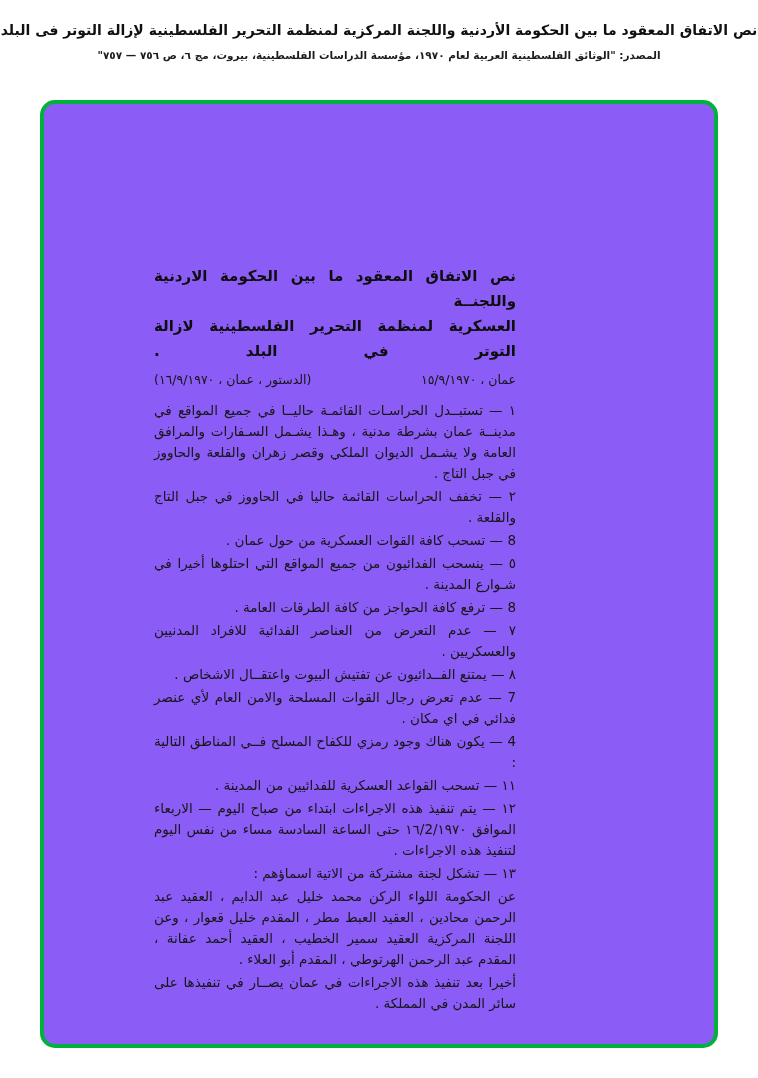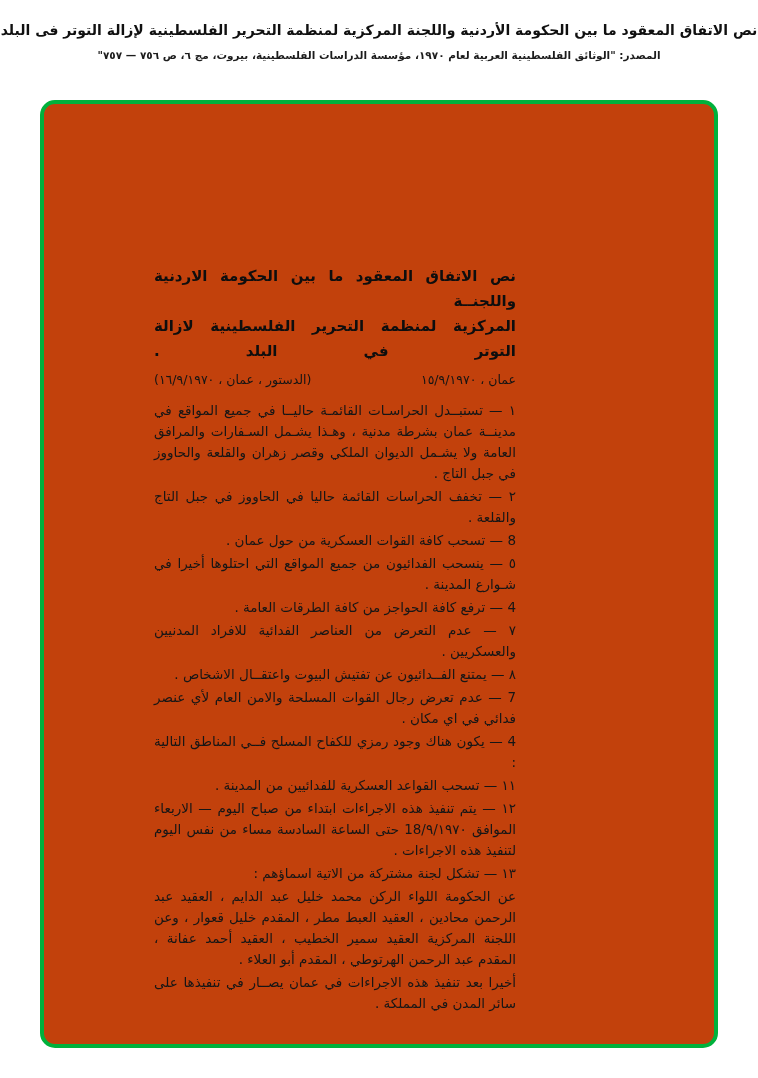--- a/index.html
+++ b/index.html
@@ -22,21 +22,21 @@
   .top-source {
     font-weight: bold; font-size: 10.5px; line-height: 16px;
     margin-top: 7px; white-space: nowrap; color: #1c1c1c;
   }
 
   .green-frame {
     position: absolute; left: 40px; top: 100px;
     width: 678px; height: 948px;
     border: 4px solid var(--border-green);
     border-radius: 15px;
-    background: #c2410c;
+    background: #8b5cf6;
   }
 
   .doc {
     position: absolute; top: 160px; right: 198px;
     width: 362px;
     direction: rtl;
   }
   .doc-title {
     font-weight: bold; font-size: 15px; line-height: 25px;
     text-align: justify; text-align-last: justify;
@@ -66,40 +66,40 @@
   <div class="top-header">
     <div class="top-title">نص الاتفاق المعقود ما بين الحكومة الأردنية واللجنة المركزية لمنظمة التحرير الفلسطينية لإزالة التوتر فى البلد</div>
     <div class="top-source">المصدر: "الوثائق الفلسطينية العربية لعام ١٩٧٠، مؤسسة الدراسات الفلسطينية، بيروت، مج ٦، ص ٧٥٦ — ٧٥٧"</div>
   </div>
 
   <div class="green-frame">
     <div class="doc">
 
       <div class="doc-title">
         <div>نص الاتفاق المعقود ما بين الحكومة الاردنية واللجنــة</div>
-        <div>المركزية لمنظمة التحرير الفلسطينية لازالة التوتر في البلد .</div>
+        <div>العسكرية لمنظمة التحرير الفلسطينية لازالة التوتر في البلد .</div>
       </div>
 
       <div class="dateline">
         <span>عمان ، ١٥/٩/١٩٧٠</span>
         <span>(الدستور ، عمان ، ١٦/٩/١٩٧٠)</span>
       </div>
 
       <div class="clauses">
         <div class="clause">١ — تستبــدل الحراسـات القائمـة حاليــا في جميع المواقع في مدينــة عمان بشرطة مدنية ، وهـذا يشـمل السـفارات والمرافق العامة ولا يشـمل الديوان الملكي وقصر زهران والقلعة والحاووز في جبل التاج .</div>
         <div class="clause">٢ — تخفف الحراسات القائمة حاليا في الحاووز في جبل التاج والقلعة .</div>
         <div class="clause">8 — تسحب كافة القوات العسكرية من حول عمان .</div>
         <div class="clause">٥ — ينسحب الفدائيون من جميع المواقع التي احتلوها أخيرا في شـوارع المدينة .</div>
-        <div class="clause">4 — ترفع كافة الحواجز من كافة الطرقات العامة .</div>
+        <div class="clause">8 — ترفع كافة الحواجز من كافة الطرقات العامة .</div>
         <div class="clause">٧ — عدم التعرض من العناصر الفدائية للافراد المدنيين والعسكريين .</div>
         <div class="clause">٨ — يمتنع الفــدائيون عن تفتيش البيوت واعتقــال الاشخاص .</div>
         <div class="clause">7 — عدم تعرض رجال القوات المسلحة والامن العام لأي عنصر فدائي في اي مكان .</div>
         <div class="clause">4 — يكون هناك وجود رمزي للكفاح المسلح فــي المناطق التالية :</div>
         <div class="clause">١١ — تسحب القواعد العسكرية للفدائيين من المدينة .</div>
-        <div class="clause">١٢ — يتم تنفيذ هذه الاجراءات ابتداء من صباح اليوم — الاربعاء الموافق 18/٩/١٩٧٠ حتى الساعة السادسة مساء من نفس اليوم لتنفيذ هذه الاجراءات .</div>
+        <div class="clause">١٢ — يتم تنفيذ هذه الاجراءات ابتداء من صباح اليوم — الاربعاء الموافق ١٦/2/١٩٧٠ حتى الساعة السادسة مساء من نفس اليوم لتنفيذ هذه الاجراءات .</div>
         <div class="clause">١٣ — تشكل لجنة مشتركة من الاتية اسماؤهم :</div>
         <div class="clause">عن الحكومة اللواء الركن محمد خليل عبد الدايم ، العقيد عبد الرحمن محادين ، العقيد العبط مطر ، المقدم خليل قعوار ، وعن اللجنة المركزية العقيد سمير الخطيب ، العقيد أحمد عفانة ، المقدم عبد الرحمن الهرتوطي ، المقدم أبو العلاء .</div>
         <div class="clause">أخيرا بعد تنفيذ هذه الاجراءات في عمان يصــار في تنفيذها على سائر المدن في المملكة .</div>
       </div>
 
     </div>
   </div>
 
 </div>
 

